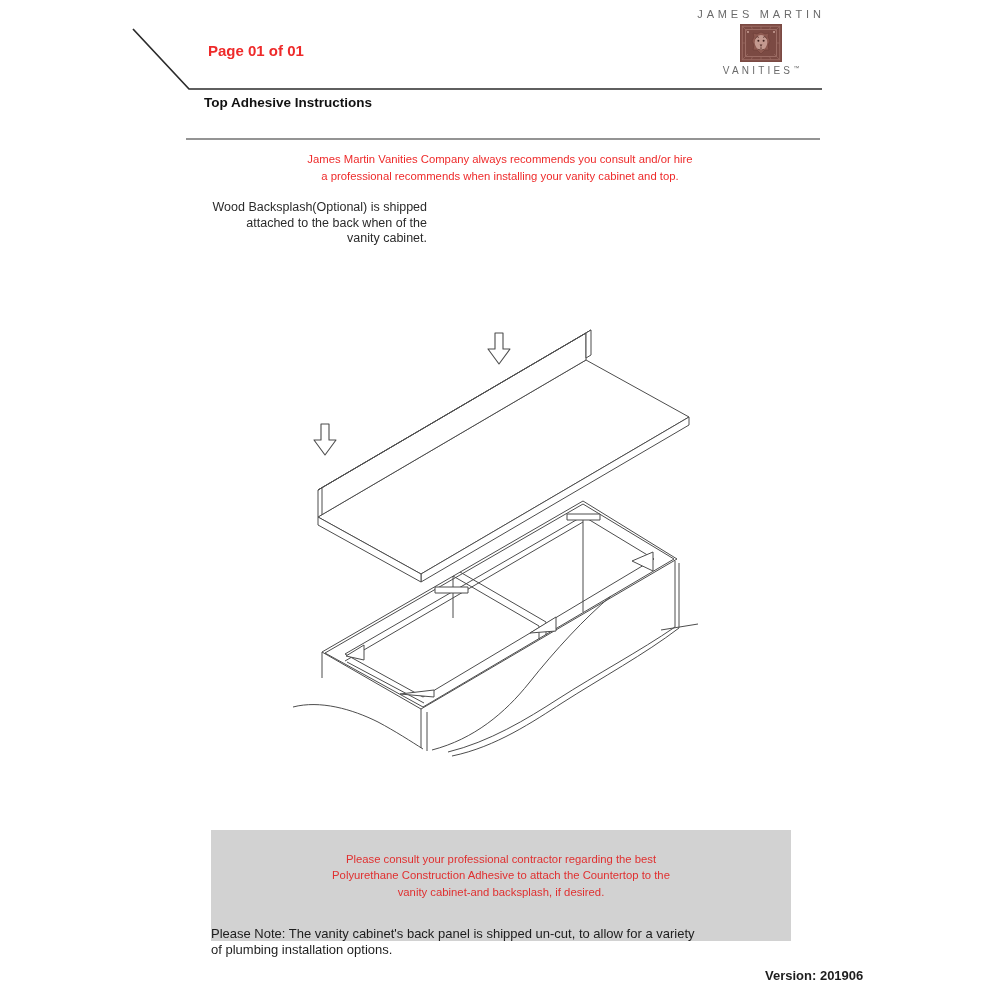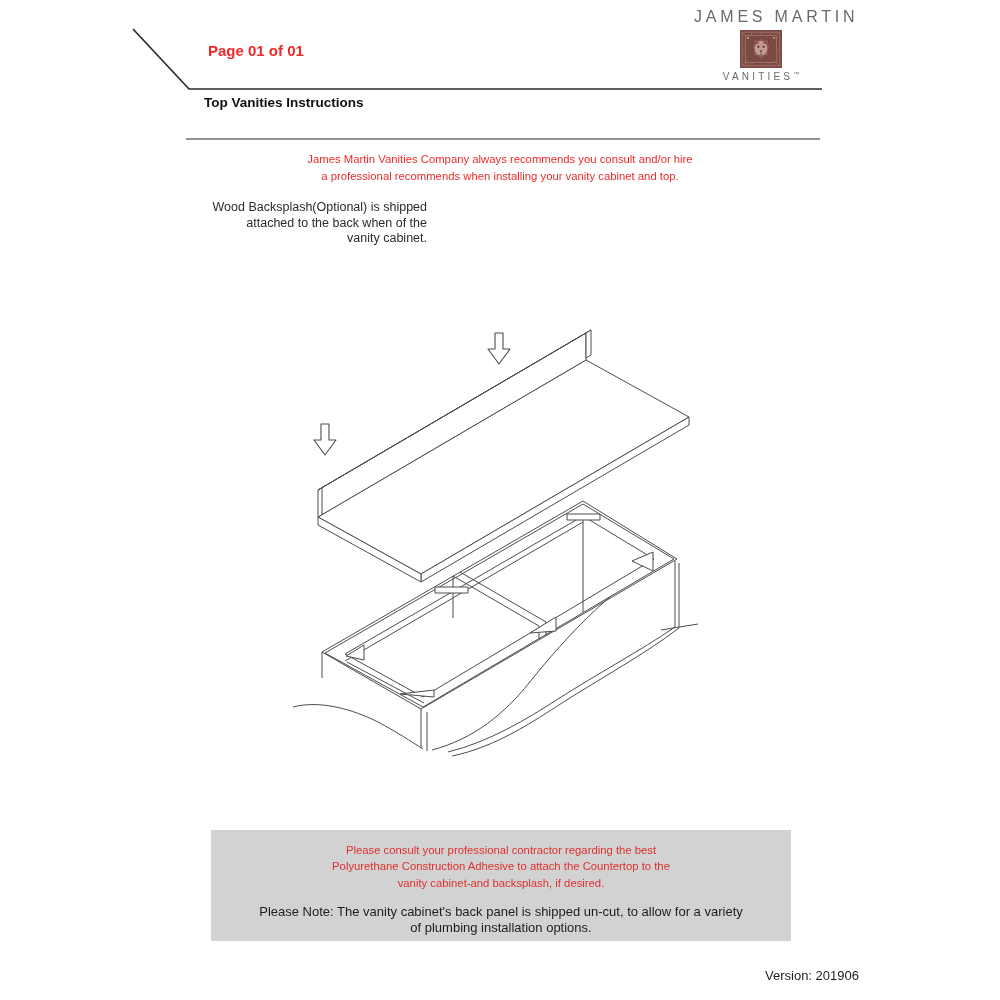--- a/index.html
+++ b/index.html
@@ -3,34 +3,34 @@
 <meta charset="utf-8">
 <style>
   html,body{margin:0;padding:0;}
   body{
     width:1000px;height:1000px;position:relative;background:#ffffff;
     font-family:"Liberation Sans", sans-serif;color:#222;overflow:hidden;
   }
   .abs{position:absolute;}
   
   .brand{left:694px;top:8px;width:134px;text-align:center;}
-  .brand-top{font-size:16px;letter-spacing:3.8px;color:#6a6a6a;white-space:nowrap;}
+  .brand-top{font-size:11px;letter-spacing:3.8px;color:#6a6a6a;white-space:nowrap;}
   .brand-emblem{margin:4px auto 3px auto;width:42px;height:38px;}
   .brand-bottom{font-size:10px;letter-spacing:3.2px;color:#6a6a6a;white-space:nowrap;}
   .brand-bottom sup{font-size:6px;letter-spacing:0;}
   .page-label{left:208px;top:42px;font-size:15px;color:#ee2a2a;font-weight:bold;}
   .doc-title{left:204px;top:95px;font-size:13.5px;font-weight:bold;color:#111;}
   .disclaimer{left:280px;top:151px;width:440px;text-align:center;
     font-size:11.3px;line-height:16.5px;color:#ee2a2a;}
   .note-left{left:197px;top:200px;width:230px;font-size:12.5px;line-height:15.5px;color:#2b2b2b;text-align:right;}
   
   .gray-box{left:211px;top:830px;width:580px;height:111px;background:#d2d2d2;}
-  .gray-box .red{padding-top:12px;text-align:center;font-size:11.3px;line-height:16.3px;color:#e03030;}
-  .gray-box .black{margin-top:13px;text-align:center;font-size:13px;line-height:16.5px;color:#1d1d1d;}
-  .version{left:765px;top:968px;font-size:13px;color:#1d1d1d;}
+  .gray-box .red{padding-top:21px;text-align:center;font-size:11.3px;line-height:16.3px;color:#e03030;}
+  .gray-box .black{margin-top:26px;text-align:left;font-size:13px;line-height:16.5px;color:#1d1d1d;}
+  .version{left:765px;top:968px;font-size:13px;color:#1d1d1d;font-weight:bold;}
   svg{display:block;}
   #art{left:0;top:0;}
 </style>
 </head>
 <body>
 
 <svg id="art" class="abs" width="1000" height="1000" viewBox="0 0 1000 1000">
 
   <g stroke="#2b2b2b" fill="none">
     <path d="M133,29 L189,89 L822,89" stroke-width="1.7"></path>
@@ -132,21 +132,21 @@
       <path d="M21,24.6 C20,25.8 18.8,25.8 18,25.2 M21,24.6 C22,25.8 23.2,25.8 24,25.2" fill="none" stroke="#54302a" stroke-width="0.7"></path>
       <path d="M15.5,14.5 L17,12.5 L19,13.5 M26.5,14.5 L25,12.5 L23,13.5" fill="none" stroke="#54302a" stroke-width="0.8"></path>
       <circle cx="8" cy="8" r="1" fill="#c9a096"></circle>
       <circle cx="34" cy="8" r="1" fill="#c9a096"></circle>
     </svg>
   </div>
   <div class="brand-bottom"><span>VANITIES</span><sup>™</sup></div>
 </div>
 
 <div class="abs page-label">Page 01 of 01</div>
-<div class="abs doc-title">Top Vanities Instructions</div>
+<div class="abs doc-title">Top Adhesive Instructions</div>
 
 <div class="abs disclaimer">
   <div>James Martin Vanities Company always recommends you consult and/or hire</div>
   <div>a professional recommends when installing your vanity cabinet and top.</div>
 </div>
 
 <div class="abs note-left">
   <div>Wood Backsplash(Optional) is shipped</div>
   <div>attached to the back when of the</div>
   <div>vanity cabinet.</div>

